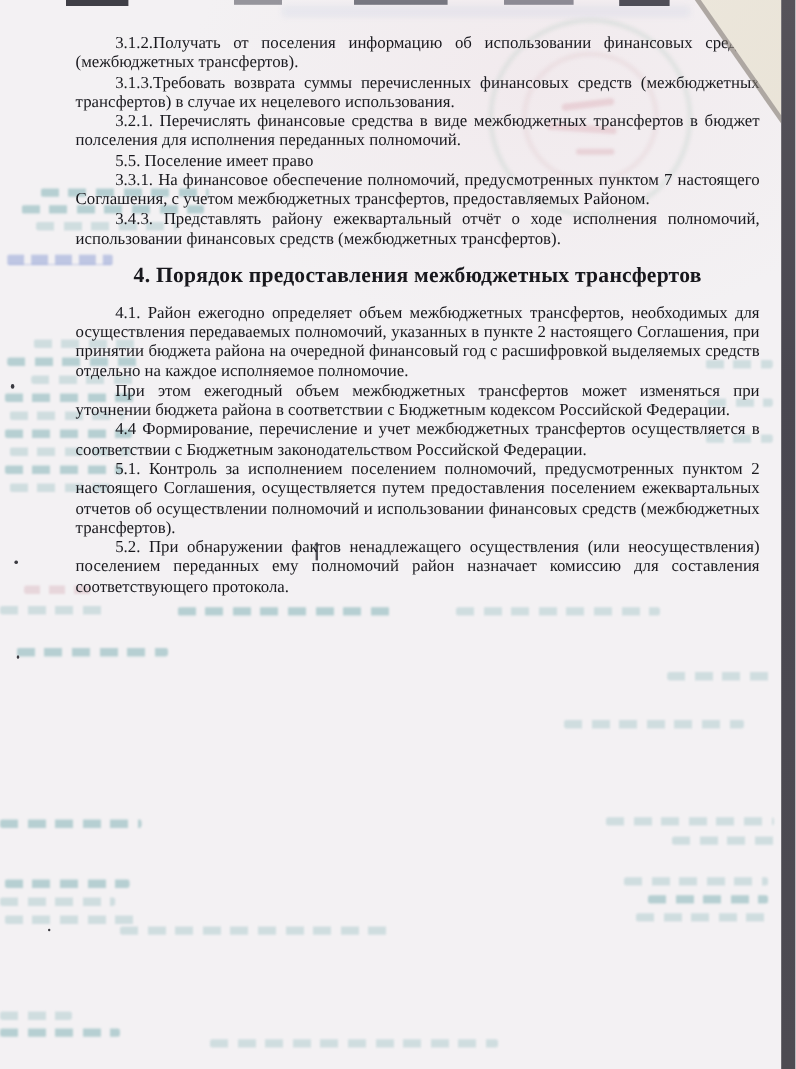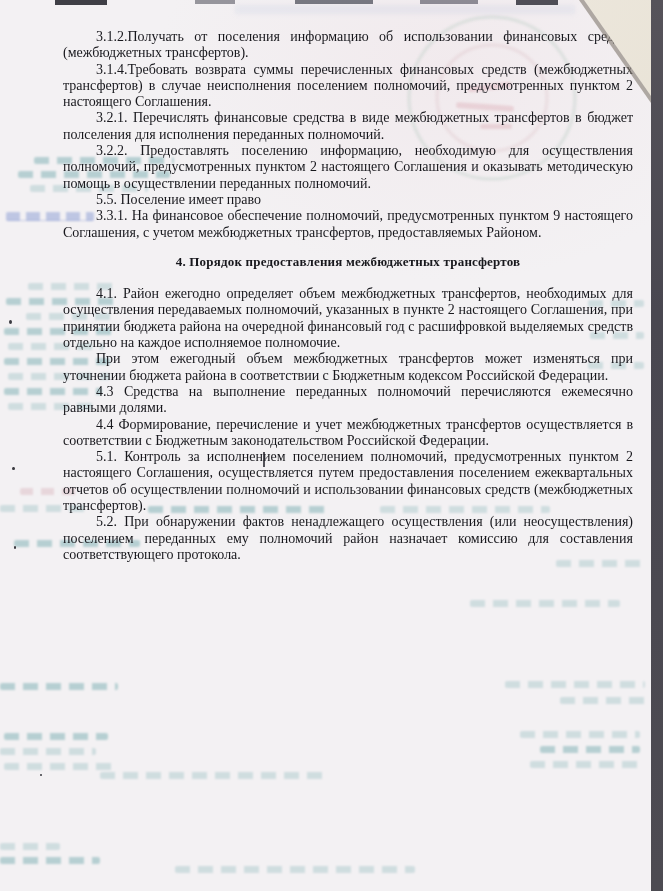--- a/index.html
+++ b/index.html
@@ -28,21 +28,21 @@
     line-height: 16.3px;
     text-align: justify;
     z-index: 3;
   }
   .para { text-indent: 33px; }
   .heading {
     text-align: center;
     font-weight: bold;
     text-indent: 0;
     margin: 13px 0 16px 0;
-    font-size: 13px;
+    font-size: 18px;
     letter-spacing: 0.2px;
   }
   
   .edge-band {
     position: absolute; right: 0; top: 0;
     width: 12px; height: 891px;
     background: linear-gradient(180deg, #56535a 0%, #494750 35%, #4d4b52 100%);
     z-index: 4;
   }
   .tstrip { position: absolute; top: 0; z-index: 4; filter: blur(0.4px); }
@@ -126,29 +126,28 @@
   <div class="bleed soft" style="left:530px; top:761px; width:112px;"></div>
   <div class="bleed soft" style="left:100px; top:772px; width:230px;"></div>
   <div class="bleed soft" style="left:0px; top:843px; width:60px;"></div>
   <div class="bleed" style="left:0px; top:857px; width:100px;"></div>
   <div class="bleed soft" style="left:175px; top:866px; width:240px;"></div>
 
   <div class="tsmear"></div>
 
   <div class="doc">
       <div class="para">3.1.2.Получать от поселения информацию об использовании финансовых средств (межбюджетных трансфертов).</div>
-      <div class="para">3.1.4.Требовать возврата суммы перечисленных финансовых средств (межбюджетных трансфертов) в случае неисполнения поселением полномочий, предусмотренных пунктом 2 настоящего Соглашения.</div>
+      <div class="para">3.1.3.Требовать возврата суммы перечисленных финансовых средств (межбюджетных трансфертов) в случае их нецелевого использования.</div>
       <div class="para">3.2.1. Перечислять финансовые средства в виде межбюджетных трансфертов в бюджет полселения для исполнения переданных полномочий.</div>
-      <div class="para">3.2.2. Предоставлять поселению информацию, необходимую для осуществления полномочий, предусмотренных пунктом 2 настоящего Соглашения и оказывать методическую помощь в осуществлении переданных полномочий.</div>
       <div class="para">5.5. Поселение имеет право</div>
-      <div class="para">3.3.1. На финансовое обеспечение полномочий, предусмотренных пунктом 9 настоящего Соглашения, с учетом межбюджетных трансфертов, предоставляемых Районом.</div>
+      <div class="para">3.3.1. На финансовое обеспечение полномочий, предусмотренных пунктом 7 настоящего Соглашения, с учетом межбюджетных трансфертов, предоставляемых Районом.</div>
+      <div class="para">3.4.3. Представлять району ежеквартальный отчёт о ходе исполнения полномочий, использовании финансовых средств (межбюджетных трансфертов).</div>
       <div class="heading">4. Порядок предоставления межбюджетных трансфертов</div>
       <div class="para">4.1. Район ежегодно определяет объем межбюджетных трансфертов, необходимых для осуществления передаваемых полномочий, указанных в пункте 2 настоящего Соглашения, при принятии бюджета района на очередной финансовый год с расшифровкой выделяемых средств отдельно на каждое исполняемое полномочие.</div>
       <div class="para">При этом ежегодный объем межбюджетных трансфертов может изменяться при уточнении бюджета района в соответствии с Бюджетным кодексом Российской Федерации.</div>
-      <div class="para">4.3 Средства на выполнение переданных полномочий перечисляются ежемесячно равными долями.</div>
       <div class="para">4.4 Формирование, перечисление и учет межбюджетных трансфертов осуществляется в соответствии с Бюджетным законодательством Российской Федерации.</div>
       <div class="para">5.1. Контроль за исполнением поселением полномочий, предусмотренных пунктом 2 настоящего Соглашения, осуществляется путем предоставления поселением ежеквартальных отчетов об осуществлении полномочий и использовании финансовых средств (межбюджетных трансфертов).</div>
       <div class="para">5.2. При обнаружении фактов ненадлежащего осуществления (или неосуществления) поселением переданных ему полномочий район назначает комиссию для составления соответствующего протокола.</div>
     </div>
 
   <div class="tick" style="left:263px; top:452px;"></div>
 
   <div class="speck" style="left:9px; top:320px; width:3px; height:4px;"></div>
   <div class="speck" style="left:12px; top:467px; width:2.5px; height:3px;"></div>
   <div class="speck" style="left:14px; top:546px; width:2px; height:2.5px;"></div>

